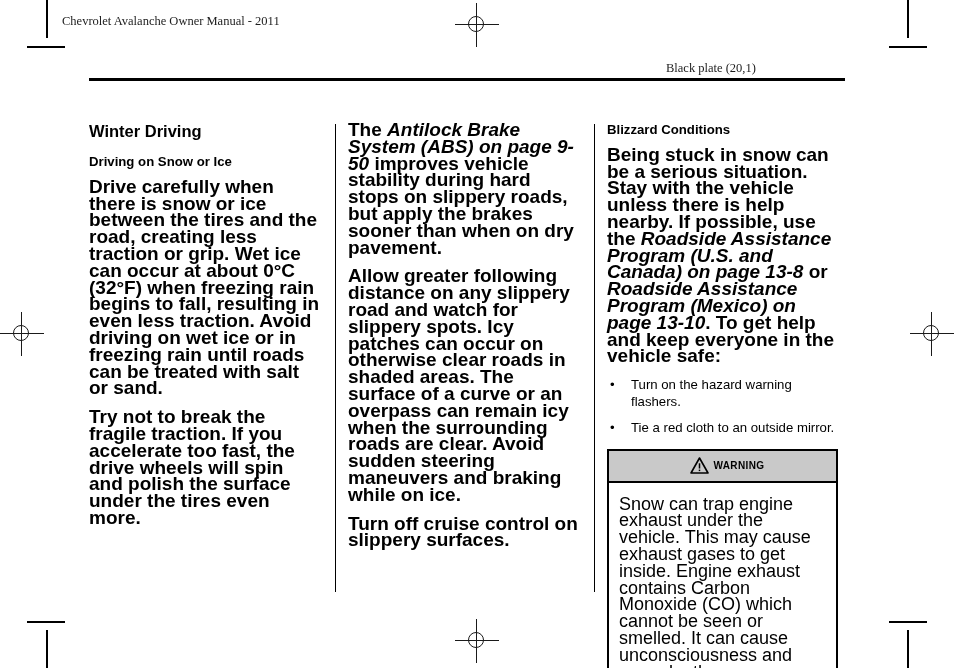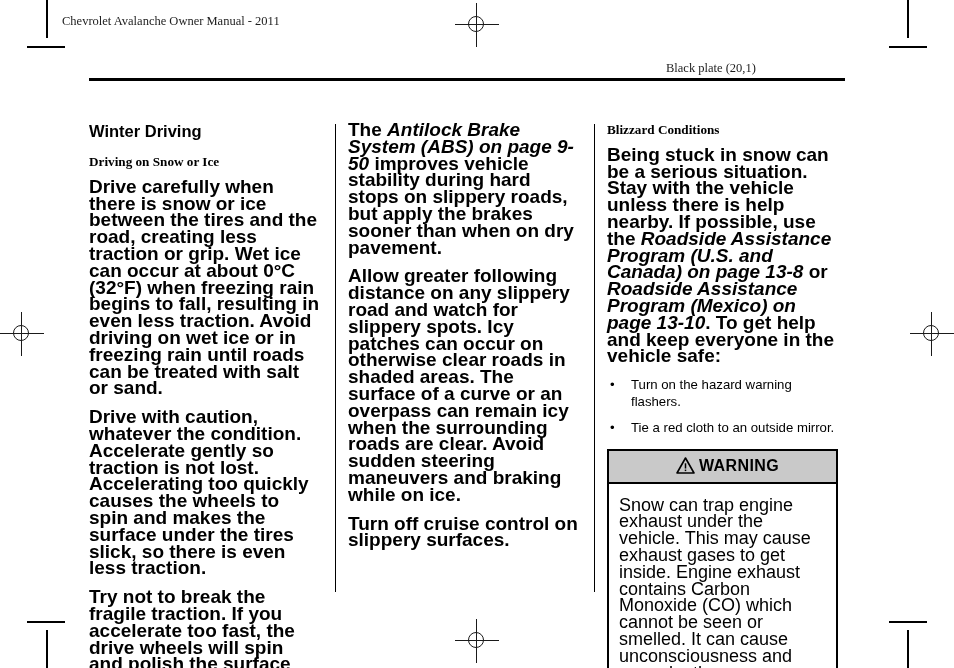--- a/index.html
+++ b/index.html
@@ -115,21 +115,20 @@
     font-size: 16.5px;
     font-weight: bold;
     margin: 0 0 13px 0;
     line-height: 1.15;
   }
   h2.sub {
     font-size: 13.2px;
     font-weight: bold;
     margin: 0 0 9px 0;
     line-height: 1.2;
-    font-family: Liberation Serif, serif;
   }
   p.body {
     font-size: 19px;
     line-height: 16.8px;
     margin: 0 0 12px 0;
     font-weight: bold;
   }
   p.body i, .xref {
     font-style: italic;
   }
@@ -158,21 +157,21 @@
   .warning-box {
     border: 2px solid #000;
     margin-top: 5px;
     background: #fff;
   }
   .warning-head {
     background: #c9c9c9;
     border-bottom: 2px solid #000;
     text-align: center;
     padding: 6px 0 7px 10px;
-    font-size: 16px;
+    font-size: 10px;
     font-weight: bold;
     letter-spacing: 0.4px;
     display: flex;
     align-items: center;
     justify-content: center;
     gap: 4px;
   }
   .warning-head svg { display: block; }
   .warning-body {
     padding: 13px 10px 7px 10px;
@@ -231,21 +230,20 @@
 
 <div class="columns">
 
   <div class="col-rule rule-1"></div>
   <div class="col-rule rule-2"></div>
 
   <div class="col col-1">
     <h1 class="sec">Winter Driving</h1>
     <h2 class="sub">Driving on Snow or Ice</h2>
     <p class="body">Drive carefully when there is snow or ice between the tires and the road, creating less traction or grip. Wet ice can occur at about 0°C (32°F) when freezing rain begins to fall, resulting in even less traction. Avoid driving on wet ice or in freezing rain until roads can be treated with salt or sand.</p>
-    <p class="body">Drive with caution, whatever the condition. Accelerate gently so traction is not lost. Accelerating too quickly causes the wheels to spin and makes the surface under the tires slick, so there is even less traction.</p>
     <p class="body">Try not to break the fragile traction. If you accelerate too fast, the drive wheels will spin and polish the surface under the tires even more.</p>
   </div>
 
   <div class="col col-2">
     <p class="body"><span>The </span><span class="xref">Antilock Brake System (ABS) on page 9-50</span><span> improves vehicle stability during hard stops on slippery roads, but apply the brakes sooner than when on dry pavement.</span></p>
     <p class="body">Allow greater following distance on any slippery road and watch for slippery spots. Icy patches can occur on otherwise clear roads in shaded areas. The surface of a curve or an overpass can remain icy when the surrounding roads are clear. Avoid sudden steering maneuvers and braking while on ice.</p>
     <p class="body">Turn off cruise control on slippery surfaces.</p>
   </div>
 
   <div class="col col-3">

